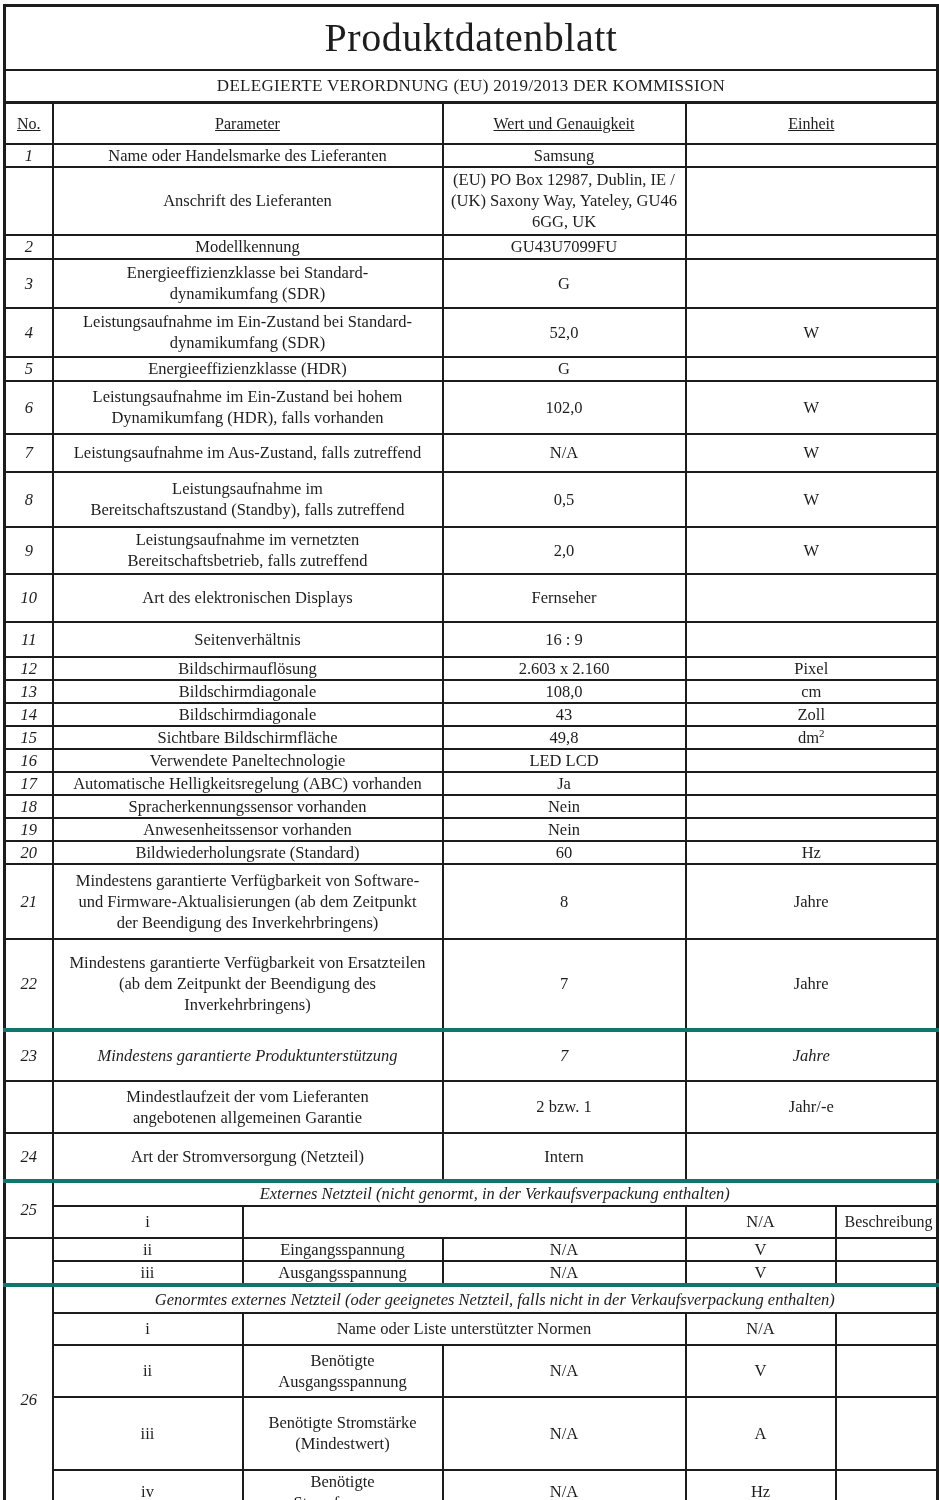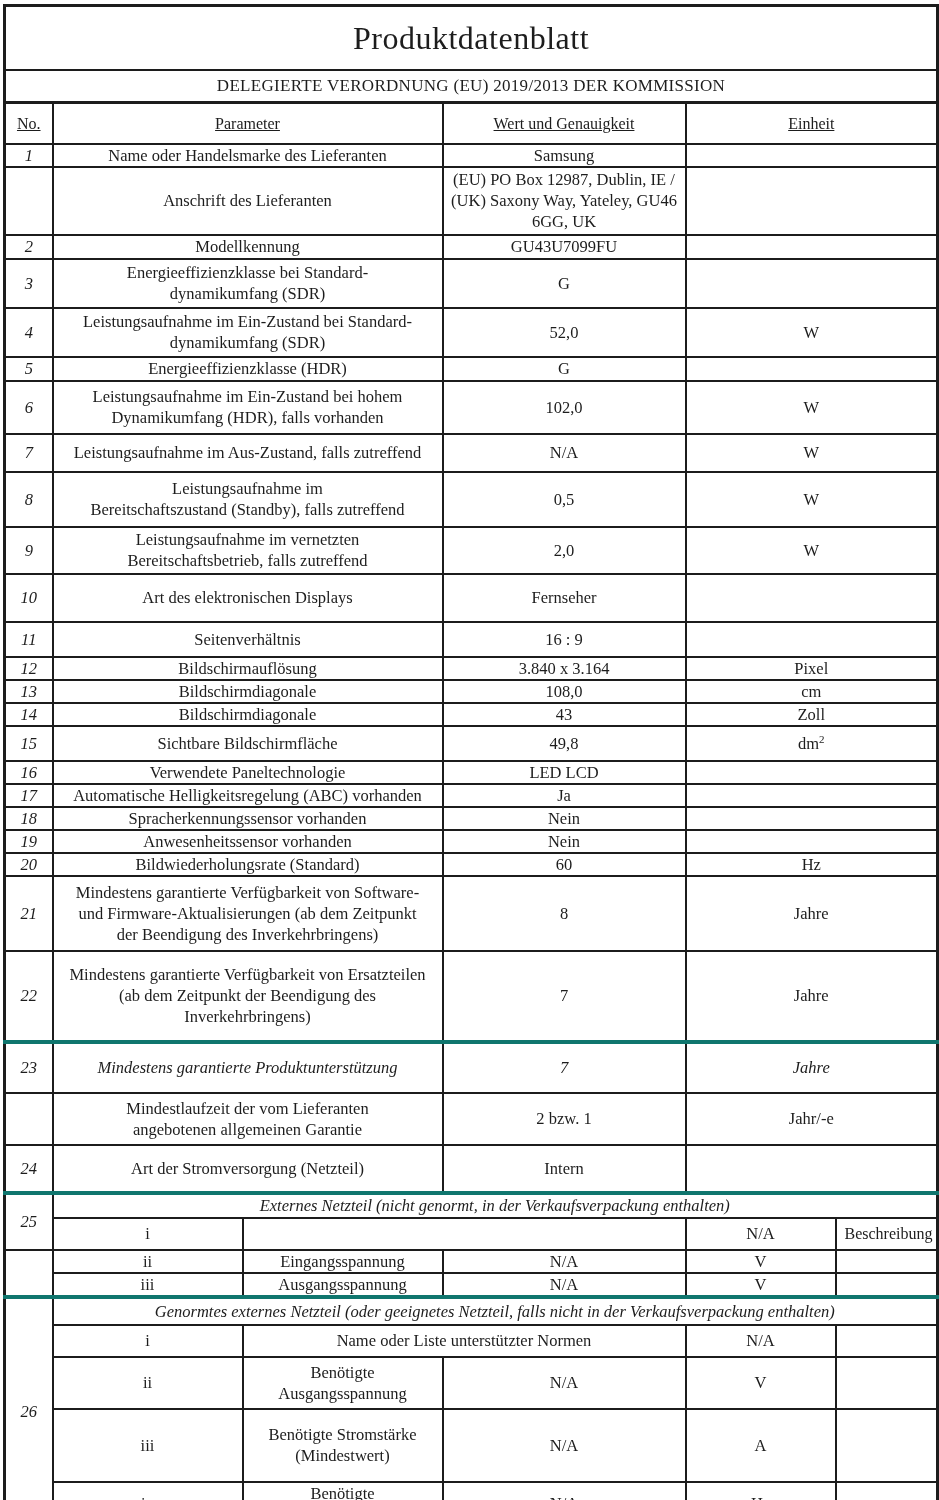--- a/index.html
+++ b/index.html
@@ -24,21 +24,21 @@
     border: 2px solid #1c1c1c;
     text-align: center;
     vertical-align: middle;
     font-size: 16.5px;
     line-height: 21px;
     padding: 0 3px;
     white-space: pre-line;
     overflow: hidden;
   }
   td.title-cell {
-    font-size: 32px;
+    font-size: 40px;
     line-height: 44px;
     letter-spacing: 0.5px;
     white-space: nowrap;
   }
   td.subtitle-cell {
     font-size: 17px;
     letter-spacing: 0.3px;
   }
   tr.head td { border-top: 3px solid #1c1c1c; font-size: 16px; text-decoration: underline; }
   tr.sep td { border-top: 4px solid #0f766e; font-style: italic; }
@@ -150,36 +150,36 @@
     </tr>
     <tr style="height:35px">
       <td class="no-cell">11</td>
       <td colspan="2">Seitenverhältnis</td>
       <td>16 : 9</td>
       <td colspan="2"></td>
     </tr>
     <tr style="height:23px">
       <td class="no-cell">12</td>
       <td colspan="2">Bildschirmauflösung</td>
-      <td>3.840 x 3.164</td>
+      <td>2.603 x 2.160</td>
       <td colspan="2">Pixel</td>
     </tr>
     <tr style="height:23px">
       <td class="no-cell">13</td>
       <td colspan="2">Bildschirmdiagonale</td>
       <td>108,0</td>
       <td colspan="2">cm</td>
     </tr>
     <tr style="height:22px">
       <td class="no-cell">14</td>
       <td colspan="2">Bildschirmdiagonale</td>
       <td>43</td>
       <td colspan="2">Zoll</td>
     </tr>
-    <tr style="height:35px">
+    <tr style="height:23px">
       <td class="no-cell">15</td>
       <td colspan="2">Sichtbare Bildschirmfläche</td>
       <td>49,8</td>
       <td colspan="2"><span>dm</span><sup>2</sup></td>
     </tr>
     <tr style="height:22px">
       <td class="no-cell">16</td>
       <td colspan="2">Verwendete Paneltechnologie</td>
       <td>LED LCD</td>
       <td colspan="2"></td>

